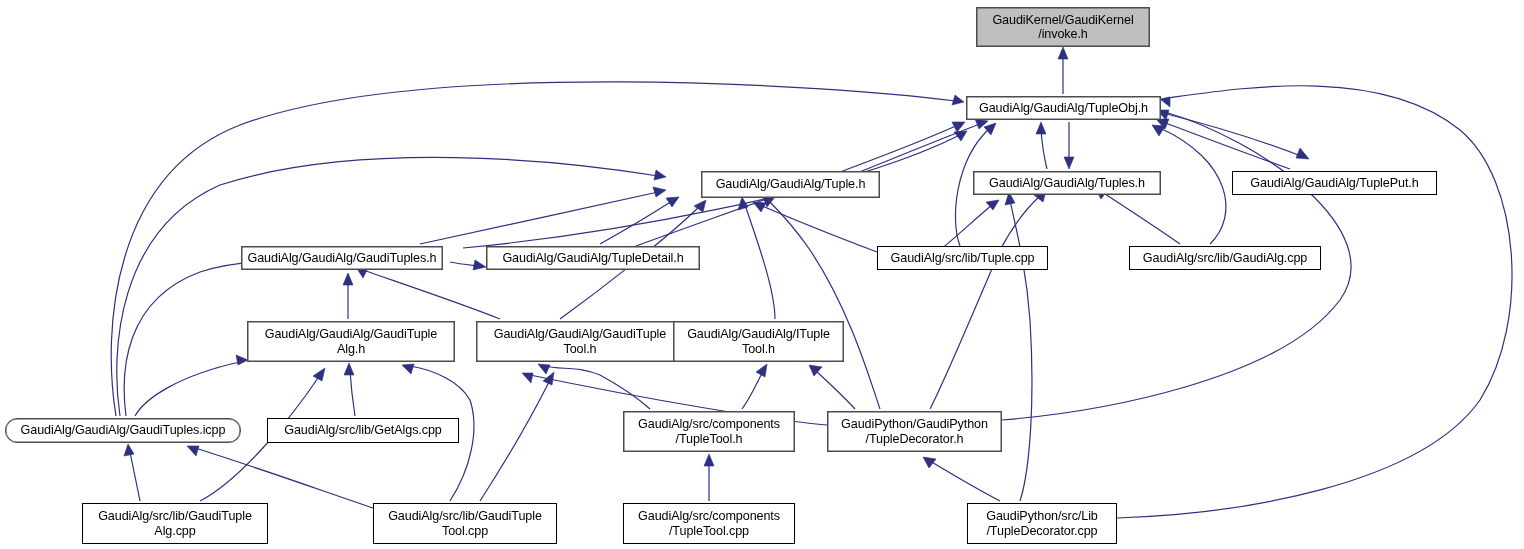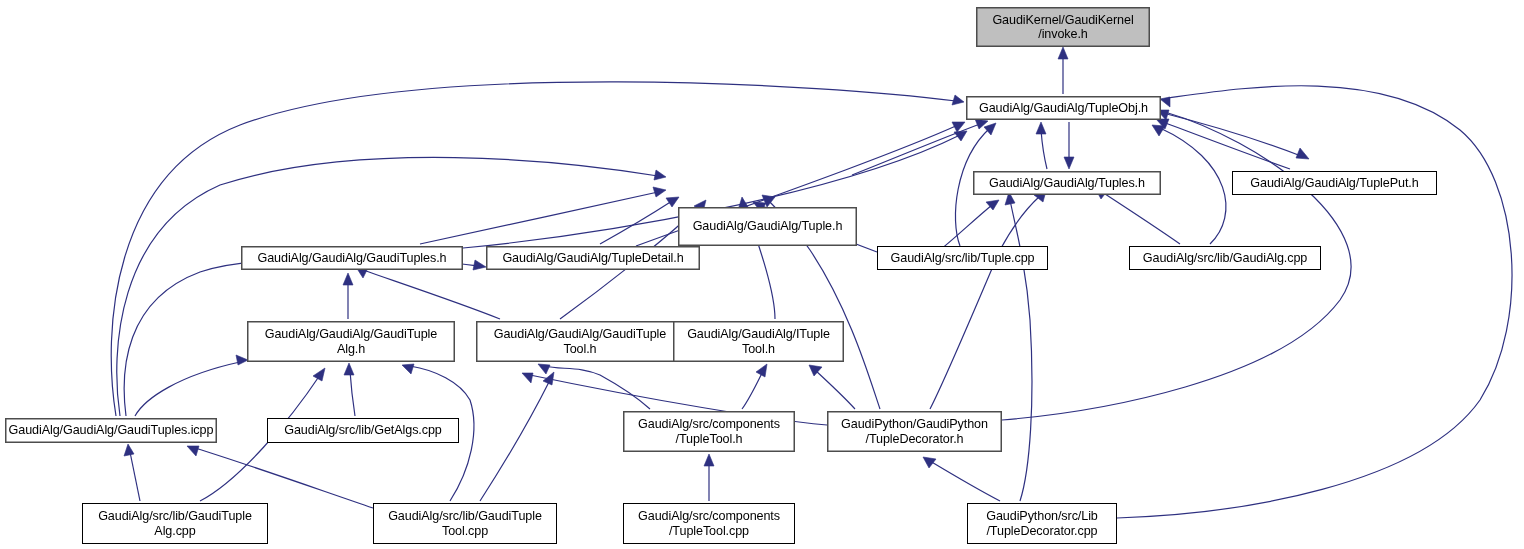--- a/index.html
+++ b/index.html
@@ -226,34 +226,34 @@
         <g>
           <path class="edge-path" d="M1020,501 C1030,470 1035,400 1030,320 C1026,265 1015,225 1010,200" stroke="#2e3080"></path>
           <polygon class="edge-head" points="1009,192 1005,205 1015,203" fill="#2e3080"></polygon>
         </g>
       </g>
   </svg>
   <div id="nodes-layer">
       <div class="node-box root thick" style="left: 976px; top: 7px; width: 174px; height: 40px;">GaudiKernel/GaudiKernel
 /invoke.h</div>
       <div class="node-box thick" style="left: 966px; top: 96px; width: 195px; height: 24px;">GaudiAlg/GaudiAlg/TupleObj.h</div>
-      <div class="node-box thick" style="left: 678px; top: 171px; width: 179px; height: 39px; margin-top: 36px;">GaudiAlg/GaudiAlg/Tuple.h</div>
+      <div class="node-box thick" style="left: 701px; top: 171px; width: 179px; height: 27px;">GaudiAlg/GaudiAlg/Tuple.h</div>
       <div class="node-box thick" style="left: 973px; top: 171px; width: 188px; height: 24px;">GaudiAlg/GaudiAlg/Tuples.h</div>
       <div class="node-box" style="left: 1232px; top: 171px; width: 205px; height: 24px;">GaudiAlg/GaudiAlg/TuplePut.h</div>
-      <div class="node-box thick" style="left: 241px; top: 246px; width: 222px; height: 24px;">GaudiAlg/GaudiAlg/GaudiTuples.h</div>
+      <div class="node-box thick" style="left: 241px; top: 246px; width: 202px; height: 24px;">GaudiAlg/GaudiAlg/GaudiTuples.h</div>
       <div class="node-box thick" style="left: 486px; top: 246px; width: 214px; height: 24px;">GaudiAlg/GaudiAlg/TupleDetail.h</div>
       <div class="node-box" style="left: 877px; top: 246px; width: 171px; height: 24px;">GaudiAlg/src/lib/Tuple.cpp</div>
       <div class="node-box" style="left: 1129px; top: 246px; width: 192px; height: 24px;">GaudiAlg/src/lib/GaudiAlg.cpp</div>
       <div class="node-box thick" style="left: 247px; top: 321px; width: 208px; height: 41px;">GaudiAlg/GaudiAlg/GaudiTuple
 Alg.h</div>
       <div class="node-box thick" style="left: 476px; top: 321px; width: 208px; height: 41px;">GaudiAlg/GaudiAlg/GaudiTuple
 Tool.h</div>
       <div class="node-box thick" style="left: 673px; top: 321px; width: 171px; height: 41px;">GaudiAlg/GaudiAlg/ITuple
 Tool.h</div>
-      <div class="node-box thick" style="left: 5px; top: 418px; width: 212px; height: 25px;">GaudiAlg/GaudiAlg/GaudiTuples.icpp</div>
+      <div class="node-box thick" style="left: 5px; top: 418px; width: 236px; height: 25px; border-radius: 12px;">GaudiAlg/GaudiAlg/GaudiTuples.icpp</div>
       <div class="node-box" style="left: 267px; top: 418px; width: 192px; height: 25px;">GaudiAlg/src/lib/GetAlgs.cpp</div>
       <div class="node-box thick" style="left: 623px; top: 411px; width: 172px; height: 41px;">GaudiAlg/src/components
 /TupleTool.h</div>
       <div class="node-box thick" style="left: 827px; top: 411px; width: 175px; height: 41px;">GaudiPython/GaudiPython
 /TupleDecorator.h</div>
       <div class="node-box" style="left: 82px; top: 503px; width: 186px; height: 41px;">GaudiAlg/src/lib/GaudiTuple
 Alg.cpp</div>
       <div class="node-box" style="left: 373px; top: 503px; width: 184px; height: 41px;">GaudiAlg/src/lib/GaudiTuple
 Tool.cpp</div>
       <div class="node-box" style="left: 623px; top: 503px; width: 172px; height: 41px;">GaudiAlg/src/components

